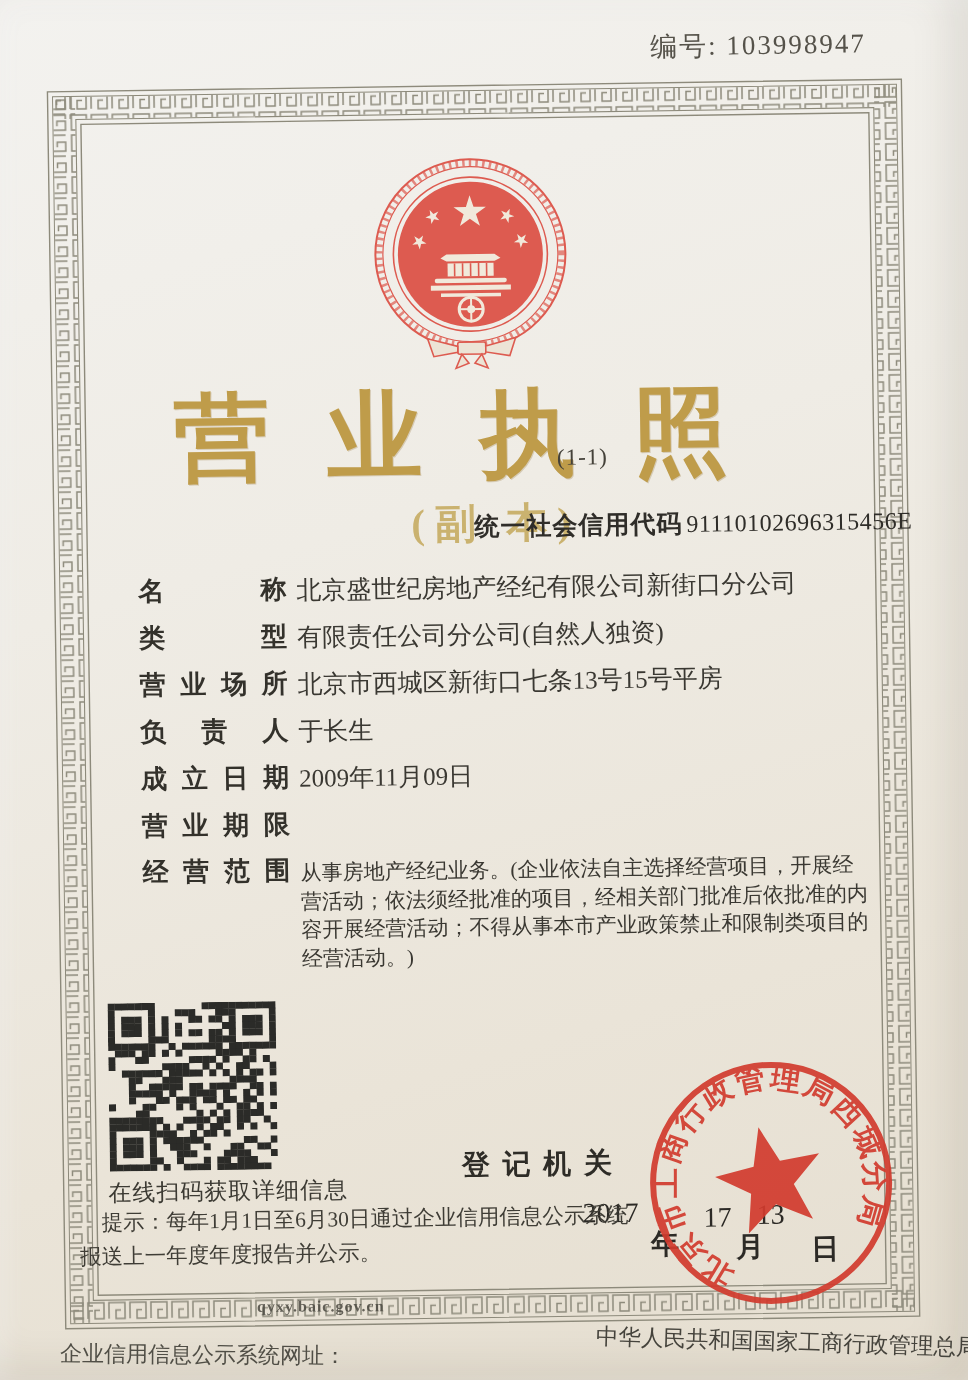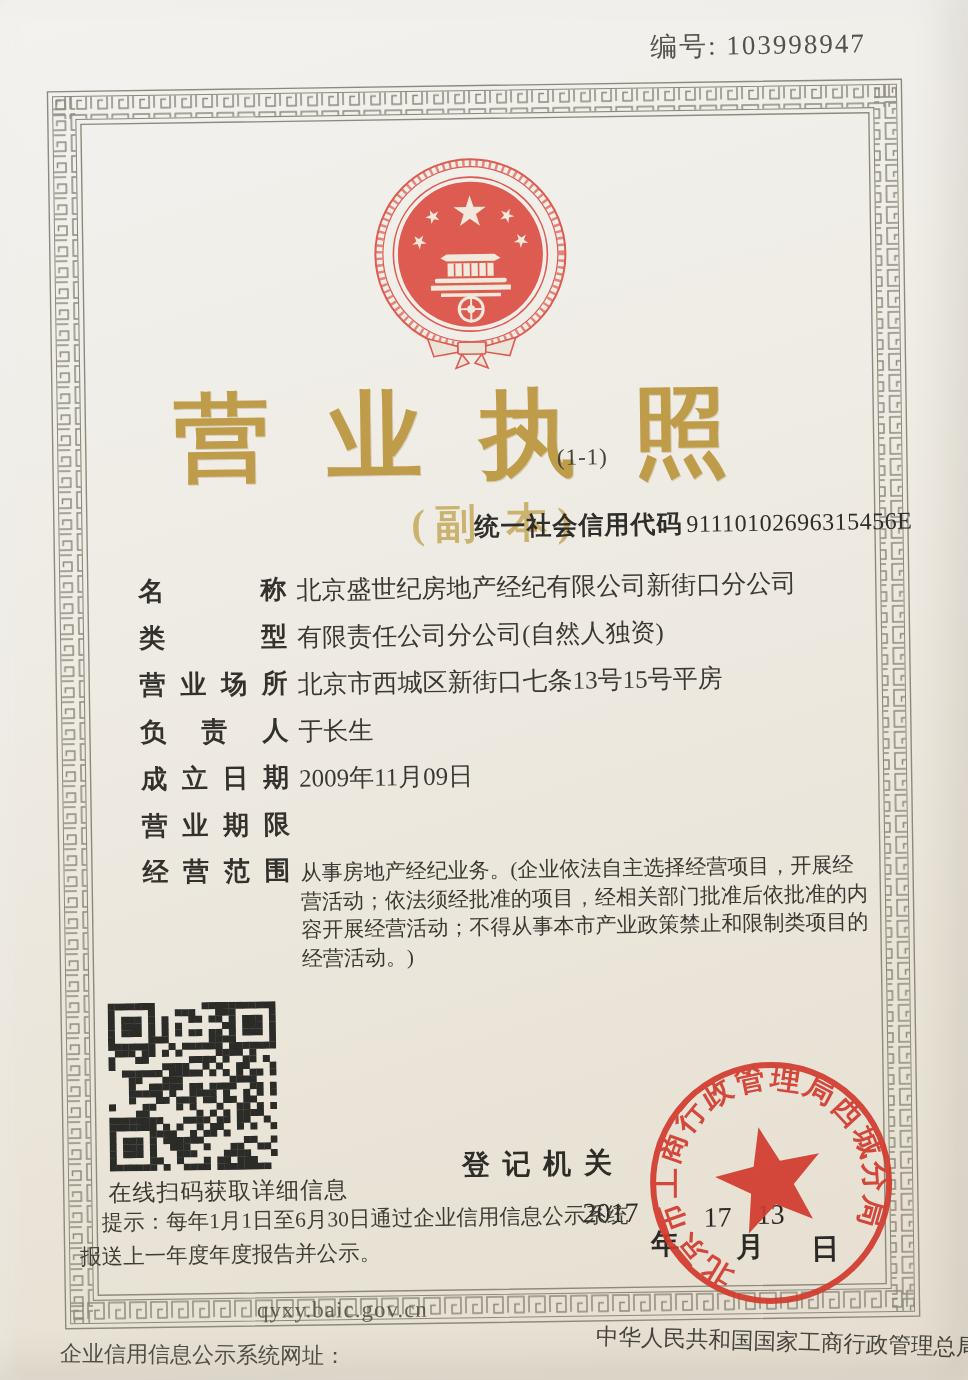--- a/index.html
+++ b/index.html
@@ -46,21 +46,21 @@
   .n-month{left:696px;top:1205px;}
   .u-month{left:728px;top:1232px;}
   .n-day{left:749px;top:1203px;}
   .u-day{left:803px;top:1235px;}
   
   .stamp{left:637px;top:1060px;transform:rotate(-12deg);opacity:.92;}
   
   .notice1{left:94px;top:1202px;font-size:21.5px;color:#3f3d36;white-space:nowrap;}
   .notice2{left:72px;top:1236px;font-size:21.5px;color:#3f3d36;white-space:nowrap;}
   
-  .urlborder{left:248px;top:1295px;font-size:23px;color:#4c4a42;letter-spacing:1px;transform:rotate(.6deg);font-weight:normal;opacity:.85;}
+  .urlborder{left:248px;top:1295px;font-size:16px;color:#4c4a42;letter-spacing:1px;transform:rotate(.6deg);font-weight:bold;opacity:.85;}
   .sitelabel{left:60px;top:1340px;font-size:22px;color:#504e46;transform:rotate(.5deg);}
   .issuer{left:596px;top:1327px;font-size:22.5px;color:#45433c;transform:rotate(1.7deg);white-space:nowrap;}
 </style>
 </head>
 <body>
 
 <div class="photo">
   <div class="vignette"></div>
 
   <div class="abs serial">

